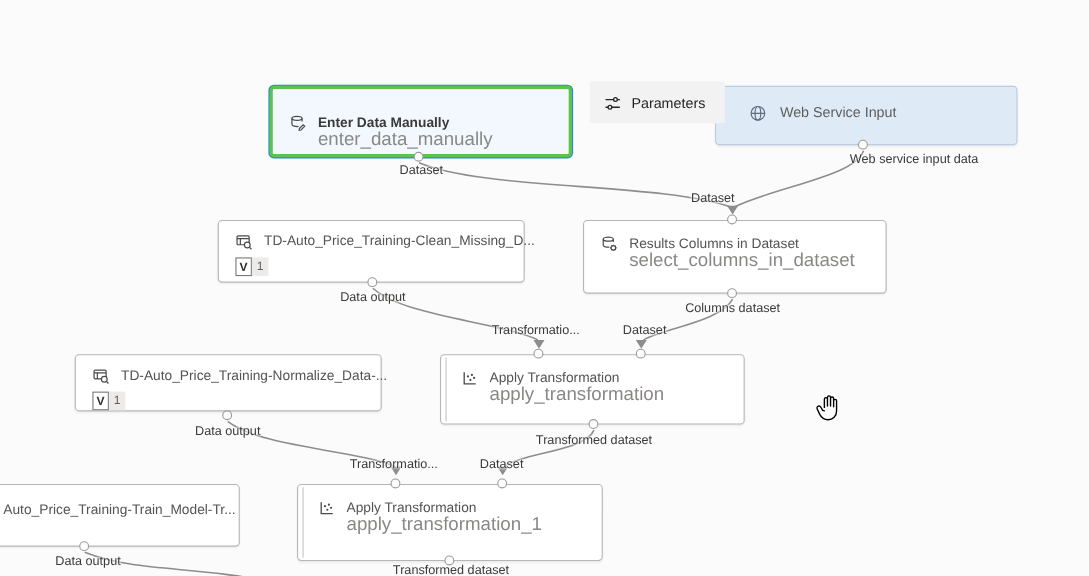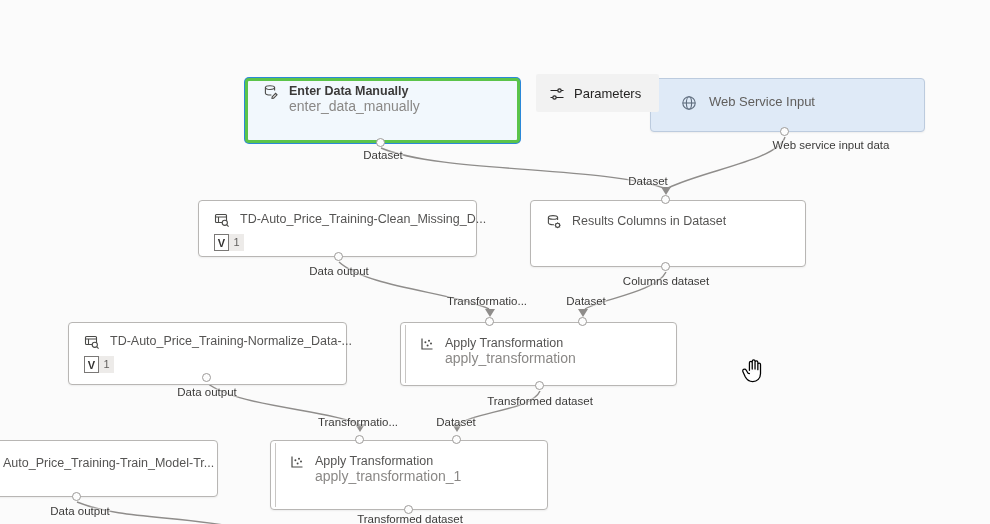--- a/index.html
+++ b/index.html
@@ -20,27 +20,27 @@
     box-shadow:0 0 0 1px #2b88d8;
   }
   .node.blue{
     background:#dfeaf7;border:1px solid #bccbde;
   }
   .node.inner-line::after{
     content:"";position:absolute;left:4px;top:2px;bottom:2px;width:1px;
     background:#c8c6c4;
   }
   .node-row{display:flex;align-items:flex-start;gap:10px;padding:12px 12px 0 15px;}
-  .node.selected .node-row{padding-top:2px;}
+  .node.selected .node-row{padding-top:22px;}
   .icon{flex:0 0 auto;display:inline-flex;margin-top:1px;}
   .title{font-size:12.5px;color:#3b3a39;font-weight:700;line-height:16px;
     white-space:nowrap;overflow:hidden;}
   .title.normal{font-weight:400;color:#555453;}
   .title.gray{font-weight:400;color:#605e5c;font-size:13px;}
-  .subtitle{font-size:14px;color:#8a8886;line-height:15px;white-space:nowrap;}
+  .subtitle{font-size:17px;color:#8a8886;line-height:15px;white-space:nowrap;}
   .vbadge{display:inline-flex;margin:6px 0 0 15px;height:17px;line-height:17px;
     font-size:11px;}
   .vbadge .v{display:inline-block;width:15px;text-align:center;background:#fff;
     border:1px solid #7a7876;color:#323130;font-weight:700;box-sizing:border-box;}
   .vbadge .num{display:inline-block;width:15px;text-align:center;background:#edebe9;
     color:#605e5c;}
   .port{
     position:absolute;z-index:4;width:9px;height:9px;border-radius:50%;
     background:#fdfdfd;border:1px solid #9d9b99;box-sizing:border-box;
   }
@@ -148,25 +148,26 @@
       <svg width="16" height="16" viewBox="0 0 16 16" fill="none" stroke="#4a4a48" stroke-width="1.1">
         <ellipse cx="7" cy="3.4" rx="4.6" ry="1.8"></ellipse>
         <path d="M2.4 3.4 V9 a4.6 1.8 0 0 0 5.6 1.7"></path>
         <path d="M11.6 3.4 V6"></path>
         <circle cx="11.6" cy="11.3" r="2.1" fill="#fff"></circle>
         <path d="M11.6 8.4 V9.2 M11.6 13.4 V14.2 M8.7 11.3 H9.5 M13.7 11.3 H14.5 M9.6 9.3 l.6.6 M13 12.7 l.6.6 M13.6 9.3 l-.6.6 M10.2 12.7 l-.6.6" stroke-width="1"></path>
       </svg>
     </span>
     <div class="node-text">
       <div class="title normal">Results Columns in Dataset</div>
-    </div>
-  </div>
-</div>
-
-<div class="node" style="left:68px;top:322px;width:279px;height:63px">
+      <div class="subtitle">select_columns_in_dataset</div>
+    </div>
+  </div>
+</div>
+
+<div class="node" style="left:68px;top:322px;width:279px;height:52px">
   <div class="node-row" style="padding-top:10px;">
     <span class="icon">
       <svg width="16" height="16" viewBox="0 0 16 16" fill="none" stroke="#4a4a48" stroke-width="1.1">
         <rect x="1.5" y="2.5" width="11" height="8" rx="1"></rect>
         <path d="M1.5 5 H12.5 M4.5 5 V10.5"></path>
         <circle cx="10.8" cy="10.8" r="2.6" fill="#fff"></circle>
         <path d="M12.8 12.8 L14.6 14.6"></path>
       </svg>
     </span>
     <div class="node-text">

